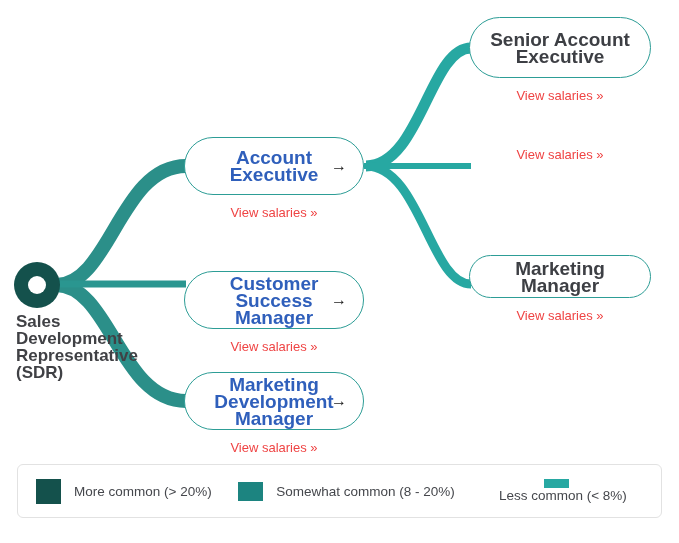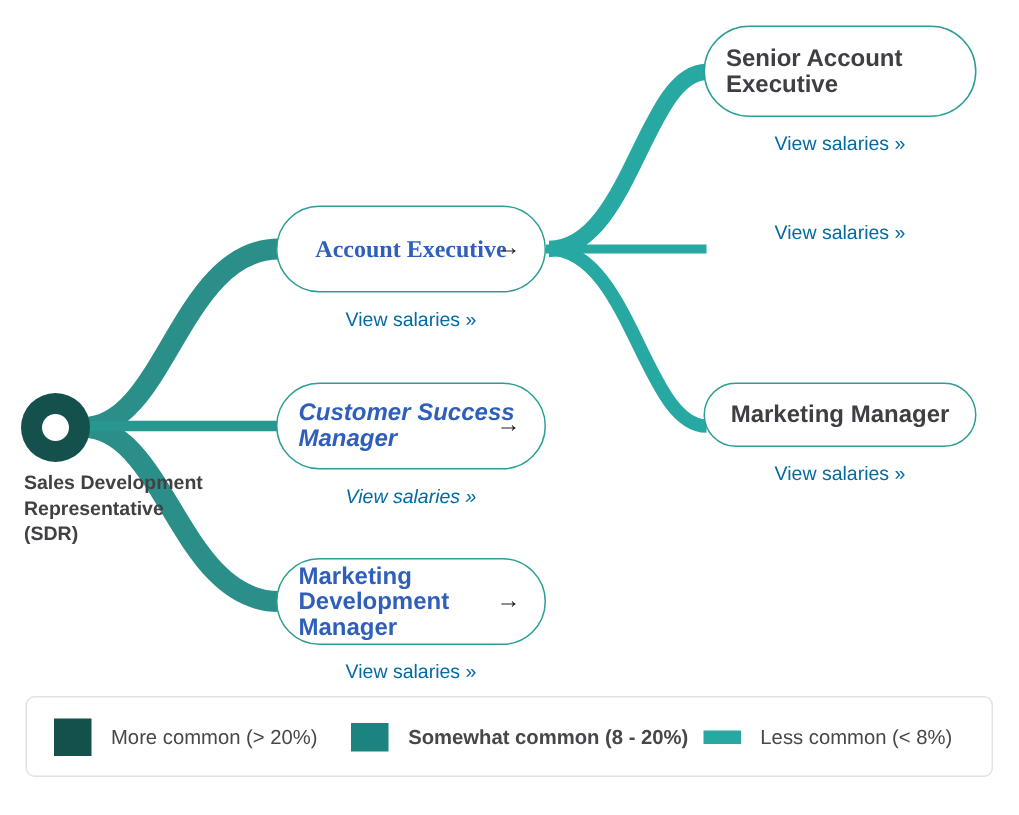--- a/index.html
+++ b/index.html
@@ -53,21 +53,21 @@
     width: 18px;
     height: 18px;
     border-radius: 50%;
     background: #ffffff;
   }
   .root-label {
     position: absolute;
     left: 16px;
     top: 313px;
     width: 130px;
-    font-size: 13px;
+    font-size: 17px;
     font-weight: bold;
     line-height: 17px;
     color: #404145;
     z-index: 3;
   }
 
   
   .node {
     position: absolute;
     z-index: 2;
@@ -78,23 +78,24 @@
     background: #ffffff;
     border: 1.3px solid #2d9d96;
     border-radius: 40px;
     display: flex;
     align-items: center;
     justify-content: center;
     position: relative;
     padding: 0 14px;
   }
   .node-title {
-    font-size: 16px;
+    font-size: 19px;
     font-weight: bold;
     line-height: 17px;
+    text-align: center;
   }
   .node-primary .node-title {
     color: #2f5fbb;
   }
   .node-secondary .node-title {
     color: #3d3f44;
   }
   .node-arrow {
     position: absolute;
     right: 16px;
@@ -102,30 +103,30 @@
     transform: translateY(-50%);
     color: #1b1b1b;
     font-size: 16px;
     line-height: 1;
   }
   .node-link {
     display: block;
     margin-top: 10px;
     text-align: center;
     font-size: 13px;
-    color: #0369a1;
+    color: #ef4444;
     text-decoration: none;
     white-space: nowrap;
   }
 
   
   #node-account-executive { left: 184px; top: 137px; width: 180px; }
-  #node-account-executive .node-card { height: 58px; font-family: Liberation Serif, serif; }
-
-  #node-customer-success-manager { left: 184px; top: 255px; width: 180px; font-style: italic; }
+  #node-account-executive .node-card { height: 58px; }
+
+  #node-customer-success-manager { left: 184px; top: 271px; width: 180px; }
   #node-customer-success-manager .node-card { height: 58px; }
 
   #node-business-development-manager { left: 184px; top: 372px; width: 180px; }
   #node-business-development-manager .node-card { height: 58px; }
 
   #node-senior-account-executive { left: 469px; top: 17px; width: 182px; }
   #node-senior-account-executive .node-card { height: 61px; }
 
   #node-account-manager { left: 469px; top: 137px; width: 182px; }
   #node-account-manager .node-card { height: 58px; }
@@ -146,22 +147,22 @@
     border-radius: 6px;
     display: flex;
     align-items: center;
   }
   .legend-item {
     display: flex;
     align-items: center;
     flex: 1;
   }
   .legend-item:nth-child(1) { padding-left: 18px; }
-  .legend-item:nth-child(2) { padding-left: 6px; font-weight: bold; }
-  .legend-item:nth-child(3) { padding-left: 10px; }
+  .legend-item:nth-child(2) { padding-left: 6px; }
+  .legend-item:nth-child(3) { padding-left: 10px; flex-direction: column; }
   .legend-swatch {
     flex: none;
     margin-right: 13px;
   }
   .sw-more { width: 25px; height: 25px; background: #14514c; }
   .sw-somewhat { width: 25px; height: 19px; background: #1c8480; }
   .sw-less { width: 25px; height: 9px; background: #27a8a2; }
   .legend-label {
     font-size: 13.5px;
     color: #45474c;

